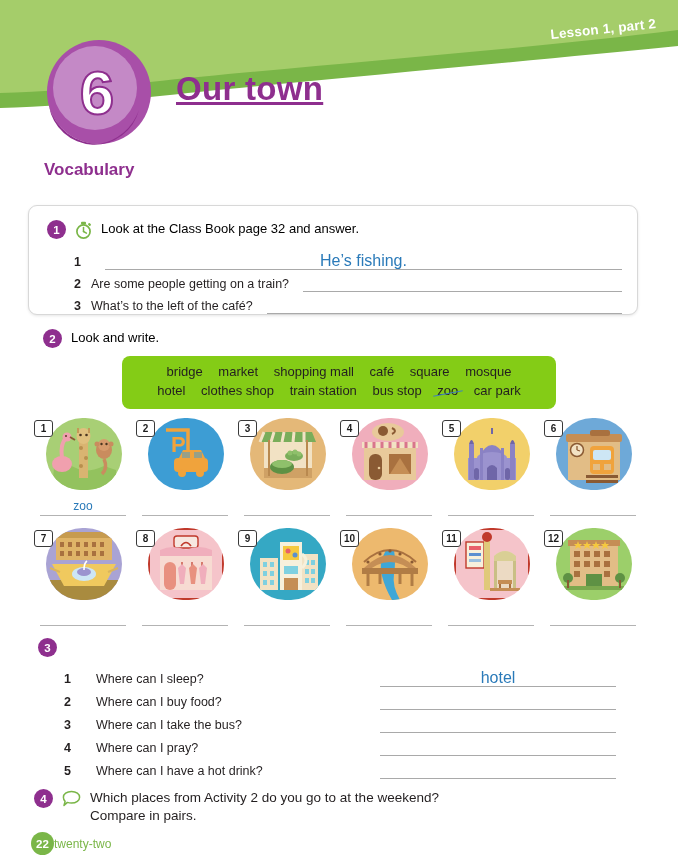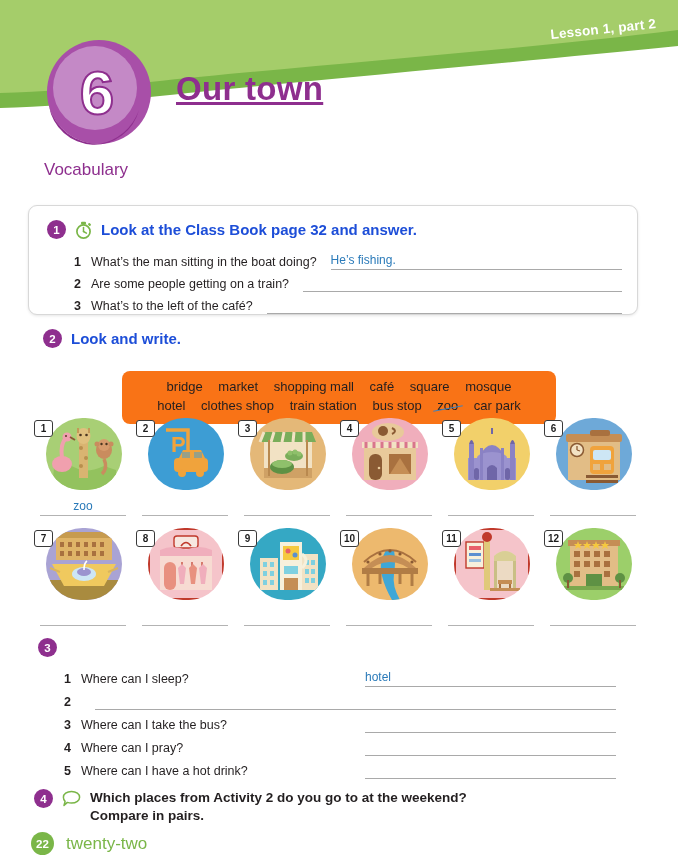--- a/index.html
+++ b/index.html
@@ -23,57 +23,57 @@
   }
   .unit-badge{position:absolute;left:43px;top:36px;width:112px;height:112px;}
   .unit-title{
     position:absolute;left:176px;top:70px;
     font-size:33px;font-weight:bold;color:#8e2f8e;
     letter-spacing:.3px;
     text-decoration:underline;
   }
   .section-title{
     position:absolute;left:44px;top:160px;
-    font-size:17px;font-weight:normal;color:#8e2f8e;text-align:right;
+    font-size:17px;font-weight:bold;color:#8e2f8e;text-align:right;
   }
   
   .act-num{
     width:19px;height:19px;border-radius:50%;
     background:#8e2f8e;color:#fff;
     font-size:11.5px;font-weight:bold;
     display:flex;align-items:center;justify-content:center;
     flex:0 0 auto;
   }
   .act-head{display:flex;align-items:center;gap:9px;}
-  .act-instr{font-size:15px;font-weight:bold;color:#1d4ed8;line-height:1.3;}
+  .act-instr{font-size:13px;font-weight:normal;color:#000000;line-height:1.3;}
   
   .a1-box{
     position:absolute;left:28px;top:205px;width:610px;height:110px;
     border:1px solid #d8d8d8;border-radius:9px;background:#fff;
     box-shadow:0 1px 3px rgba(0,0,0,.10);
     box-sizing:border-box;
   }
   .a1-head{position:absolute;left:18px;top:14px;}
   .a1-rows{position:absolute;left:45px;top:42px;width:548px;}
   .qrow{display:flex;align-items:flex-end;height:22px;}
   .qnum{width:17px;font-size:12.5px;font-weight:bold;flex:0 0 auto;line-height:16px;}
   .qtext{font-size:12.5px;flex:0 0 auto;line-height:16px;white-space:nowrap;}
   .ansline{
     flex:1 1 auto;margin-left:14px;
     border-bottom:1px solid #a9a9a9;
-    text-align:left;
-    font-size:12px;color:#2a7ab9;
+    text-align:center;
+    font-size:16px;color:#2a7ab9;
     line-height:15px;padding-bottom:1px;
     min-width:40px;
   }
   
   .a2-head{position:absolute;left:43px;top:329px;}
   .wordbank{
-    position:absolute;left:122px;top:371px;width:434px;
-    background:#f97316;border-radius:8px;
+    position:absolute;left:122px;top:356px;width:434px;
+    background:#84cc16;border-radius:8px;
     padding:7px 10px 8px;box-sizing:border-box;
     text-align:center;font-size:13px;line-height:1.45;
   }
   .wb-line{white-space:nowrap;}
   .wb-word{display:inline-block;margin:0 6px;position:relative;}
   .wb-word.struck::after{
     content:"";position:absolute;left:-4px;right:-5px;top:58%;
     height:0;border-top:1.6px solid #3f82bd;
     transform:rotate(-11deg);
   }
@@ -98,33 +98,33 @@
     width:86px;margin:8px 0 0 6px;height:17px;
     border-bottom:1px solid #b3b3b3;
     text-align:center;font-size:12px;color:#2a7ab9;
     line-height:17px;
   }
   .row2{margin-top:12px;}
   
   .a3-head{position:absolute;left:38px;top:638px;}
   .a3-rows{position:absolute;left:64px;top:664px;width:552px;}
   .a3-rows .qrow{height:23px;}
-  .a3-rows .qtext{width:270px;}
+  .a3-rows .qtext{width:270px;margin-left:15px;}
   
   .a4{position:absolute;left:34px;top:789px;width:600px;}
   .a4-head{display:flex;align-items:flex-start;gap:9px;}
-  .a4-text{font-size:13.5px;font-weight:bold;line-height:1.35;}
-  
-  .footer{position:absolute;left:31px;top:832px;display:flex;align-items:center;gap:12px;}
+  .a4-text{font-size:13.5px;font-weight:normal;line-height:1.35;}
+  
+  .footer{position:absolute;left:31px;top:832px;display:flex;align-items:center;}
   .pagenum{
     width:23px;height:23px;border-radius:50%;background:#7ab648;
     color:#fff;font-size:11.5px;font-weight:bold;
     display:flex;align-items:center;justify-content:center;
   }
-  .pageword{font-size:17px;color:#7ab648;}
+  .pageword{font-size:12px;color:#7ab648;}
   .ico{flex:0 0 auto;display:block;}
 </style>
 </head>
 <body>
 
 <div class="header">
   <svg class="wave-svg" width="678" height="150">
     <path d="M0,0 L678,0 L678,34 C520,54 300,70 150,86 C90,92 40,96 0,97 Z" fill="#a5cd6a"></path>
     <path d="M678,30 C520,50 300,66 150,82 C90,88 40,92 0,93 L0,108 C40,107 90,103 150,97 C300,81 520,62 678,46 Z" fill="#7ab648"></path>
     <path d="M0,97 C40,96 90,92 150,86 C300,70 520,54 678,34 L678,50 C520,70 300,88 150,104 C90,110 40,113 0,114 Z" fill="#ffffff" opacity="0"></path>
@@ -150,21 +150,20 @@
       <rect x="13" y="2.4" width="3" height="2.2" rx="1" fill="#7ab648" transform="rotate(40 14.5 3.5)"></rect>
       <circle cx="8.5" cy="10.5" r="6.6" fill="none" stroke="#7ab648" stroke-width="1.7"></circle>
       <line x1="8.5" y1="10.5" x2="8.5" y2="6.4" stroke="#7ab648" stroke-width="1.5" stroke-linecap="round"></line>
       <line x1="8.5" y1="10.5" x2="11.4" y2="12.1" stroke="#7ab648" stroke-width="1.5" stroke-linecap="round"></line>
     </svg>
     <div class="act-instr">Look at the Class Book page 32 and answer.</div>
   </div>
   <div class="a1-rows">
     <div class="qrow">
       <span class="qnum">1</span>
-      <span class="qtext">What’s the man sitting in the boat doing?</span>
       <span class="ansline">He’s fishing.</span>
     </div>
     <div class="qrow">
       <span class="qnum">2</span>
       <span class="qtext">Are some people getting on a train?</span>
       <span class="ansline"></span>
     </div>
     <div class="qrow">
       <span class="qnum">3</span>
       <span class="qtext">What’s to the left of the café?</span>
@@ -517,20 +516,21 @@
   <div class="act-num">3</div>
 </div>
 <div class="a3-rows">
   <div class="qrow">
     <span class="qnum">1</span>
     <span class="qtext">Where can I sleep?</span>
     <span class="ansline">hotel</span>
   </div>
   <div class="qrow">
     <span class="qnum">2</span>
+    <span class="qtext">Where can I buy food?</span>
     <span class="ansline"></span>
   </div>
   <div class="qrow">
     <span class="qnum">3</span>
     <span class="qtext">Where can I take the bus?</span>
     <span class="ansline"></span>
   </div>
   <div class="qrow">
     <span class="qnum">4</span>
     <span class="qtext">Where can I pray?</span>

